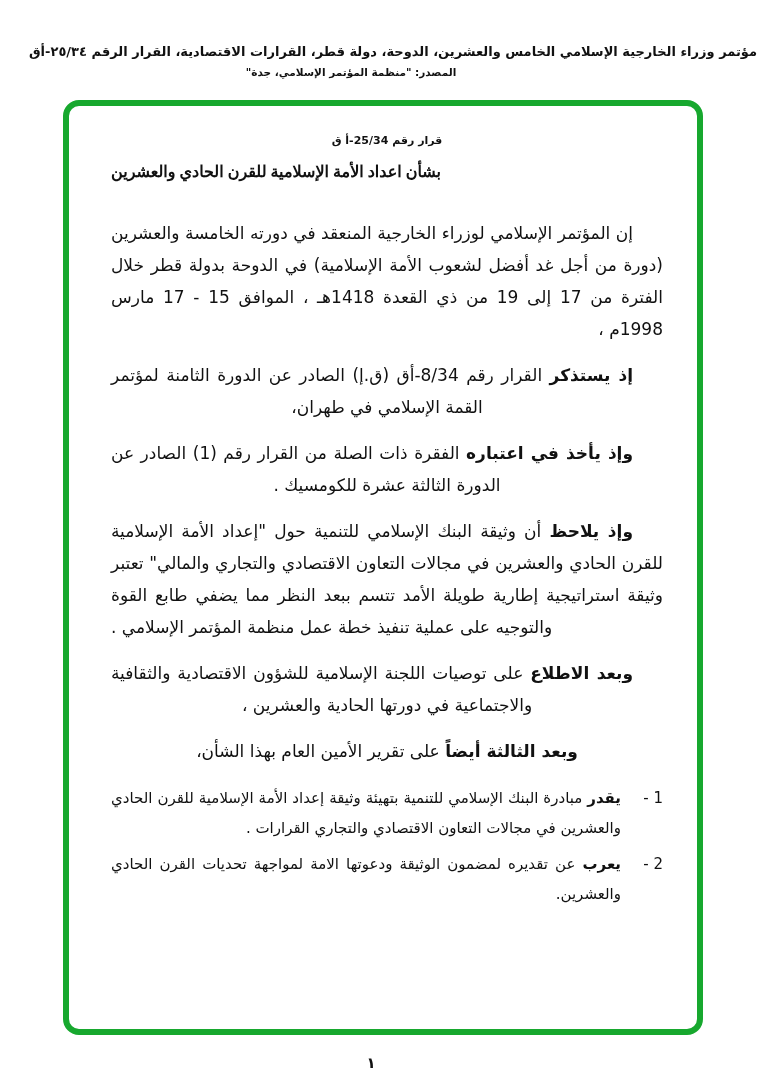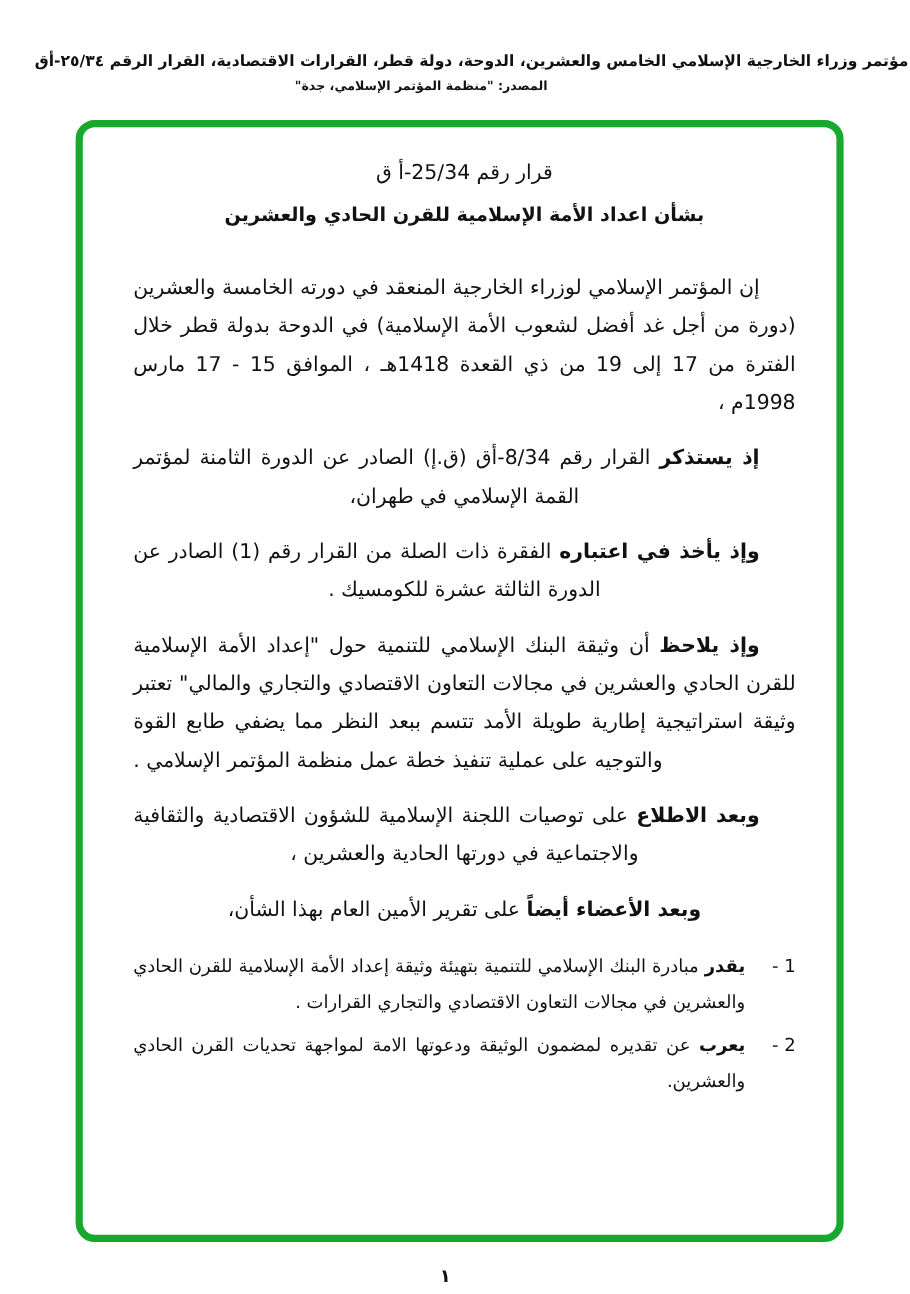--- a/index.html
+++ b/index.html
@@ -17,22 +17,22 @@
   .header .h2{
     font-size:10.5px;font-weight:bold;text-align:center;margin-top:7px;
     transform:translateX(-28px);
   }
   
   .box{
     position:absolute;left:63px;top:100px;width:640px;height:935px;
     box-sizing:border-box;border:6px solid #17a82e;border-radius:16px;
     padding:22px 34px 0 42px;direction:rtl;overflow:hidden;
   }
-  .title1{font-size:17px;font-weight:normal;text-align:center;margin:6px 0 0;}
-  .title2{font-size:16px;font-weight:bold;text-align:center;margin:15px 0 36px;}
+  .title1{font-size:11px;font-weight:bold;text-align:center;margin:6px 0 0;}
+  .title2{font-size:16px;font-weight:bold;text-align:left;margin:15px 0 36px;font-family:Liberation Serif, serif;}
   p.body{
     font-size:17px;line-height:32px;margin:14px 0;
     text-align:justify;text-align-last:right;text-indent:30px;
   }
   p.body .lead{font-weight:bold;}
   p.tl-center{text-align-last:center;}
   p.tl-left{text-align-last:left;}
   p.single-center{text-align:center;text-align-last:center;text-indent:0;}
   p.gap-top{}
   
@@ -63,21 +63,21 @@
 
   <p class="body tl-center"><b class="lead">إذ يستذكر</b><span> القرار رقم 8/34-أق (ق.إ) الصادر عن الدورة الثامنة لمؤتمر القمة الإسلامي في طهران،</span></p>
 
   <p class="body tl-center"><b class="lead">وإذ يأخذ في اعتباره</b><span> الفقرة ذات الصلة من القرار رقم (1) الصادر عن الدورة الثالثة عشرة للكومسيك .</span></p>
 
 
   <p class="body tl-left"><b class="lead">وإذ يلاحظ</b><span> أن وثيقة البنك الإسلامي للتنمية حول "إعداد الأمة الإسلامية للقرن الحادي والعشرين في مجالات التعاون الاقتصادي والتجاري والمالي" تعتبر وثيقة استراتيجية إطارية طويلة الأمد تتسم ببعد النظر مما يضفي طابع القوة والتوجيه على عملية تنفيذ خطة عمل منظمة المؤتمر الإسلامي .</span></p>
 
   <p class="body tl-center gap-top"><b class="lead">وبعد الاطلاع</b><span> على توصيات اللجنة الإسلامية للشؤون الاقتصادية والثقافية والاجتماعية في دورتها الحادية والعشرين ،</span></p>
 
-  <p class="body single-center"><b class="lead">وبعد الأعضاء أيضاً</b><span> على تقرير الأمين العام بهذا الشأن،</span></p>
+  <p class="body single-center"><b class="lead">وبعد الثالثة أيضاً</b><span> على تقرير الأمين العام بهذا الشأن،</span></p>
 
   <div class="items">
     <div class="item">
       <div class="num">1 -</div>
       <div class="txt"><b class="lead">يقدر</b><span> مبادرة البنك الإسلامي للتنمية بتهيئة وثيقة إعداد الأمة الإسلامية للقرن الحادي والعشرين في مجالات التعاون الاقتصادي والتجاري القرارات .</span></div>
     </div>
     <div class="item">
       <div class="num">2 -</div>
       <div class="txt"><b class="lead">يعرب</b><span> عن تقديره لمضمون الوثيقة ودعوتها الامة لمواجهة تحديات القرن الحادي والعشرين.</span></div>
     </div>

